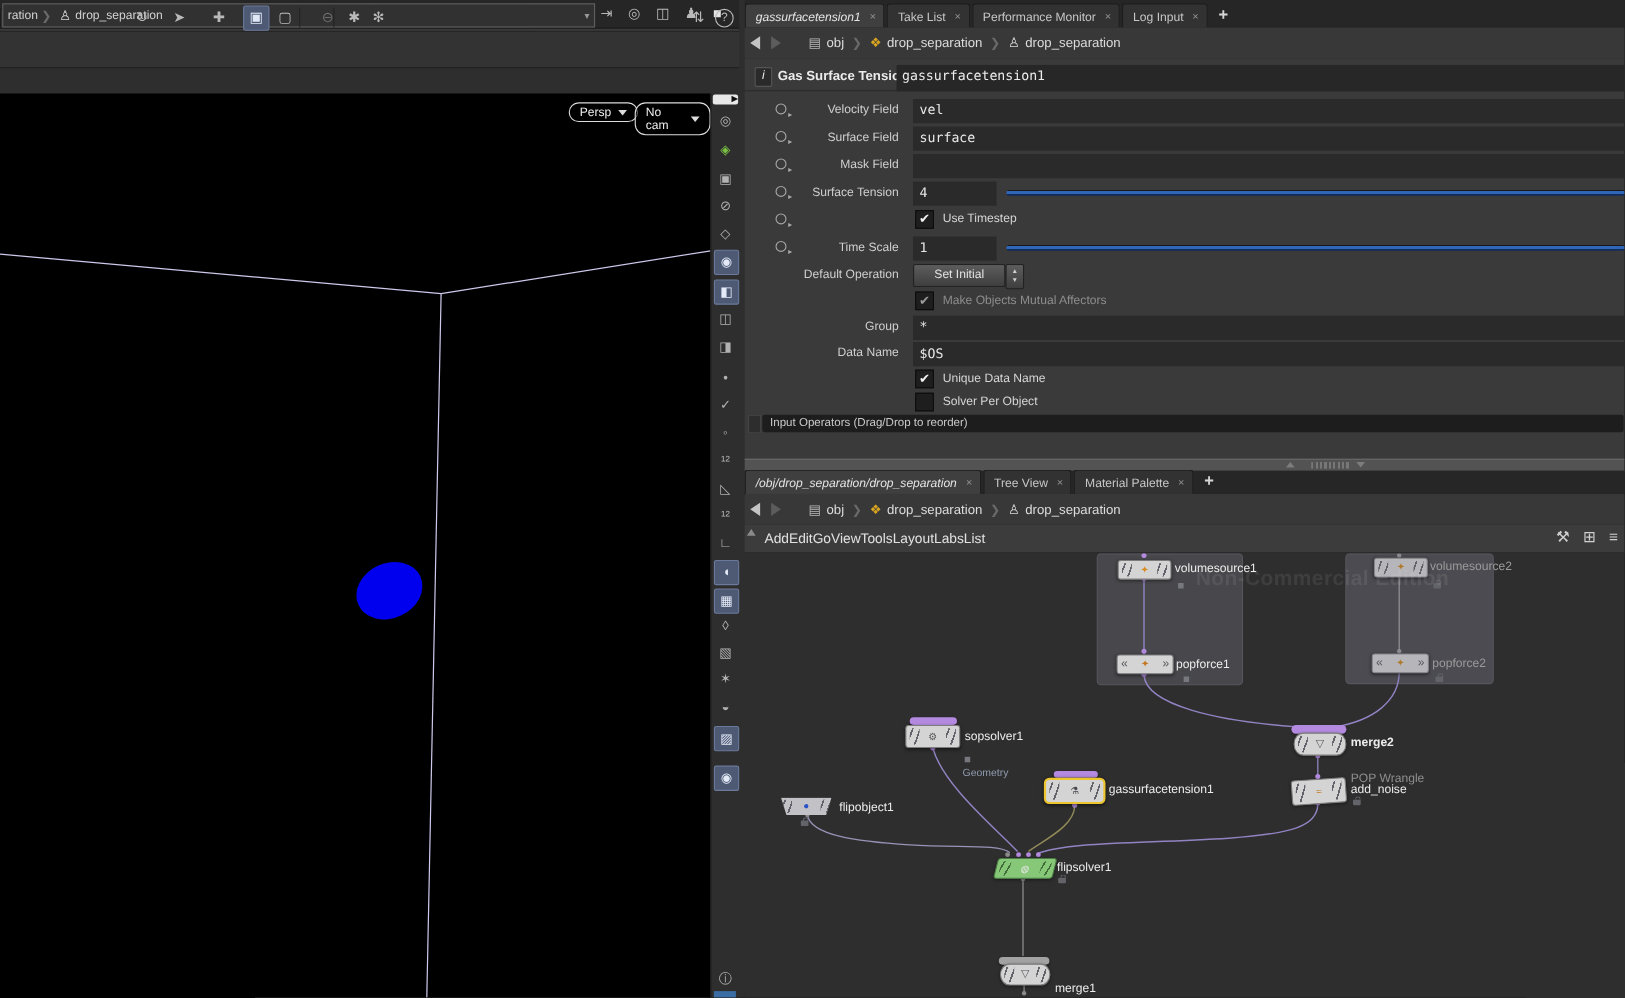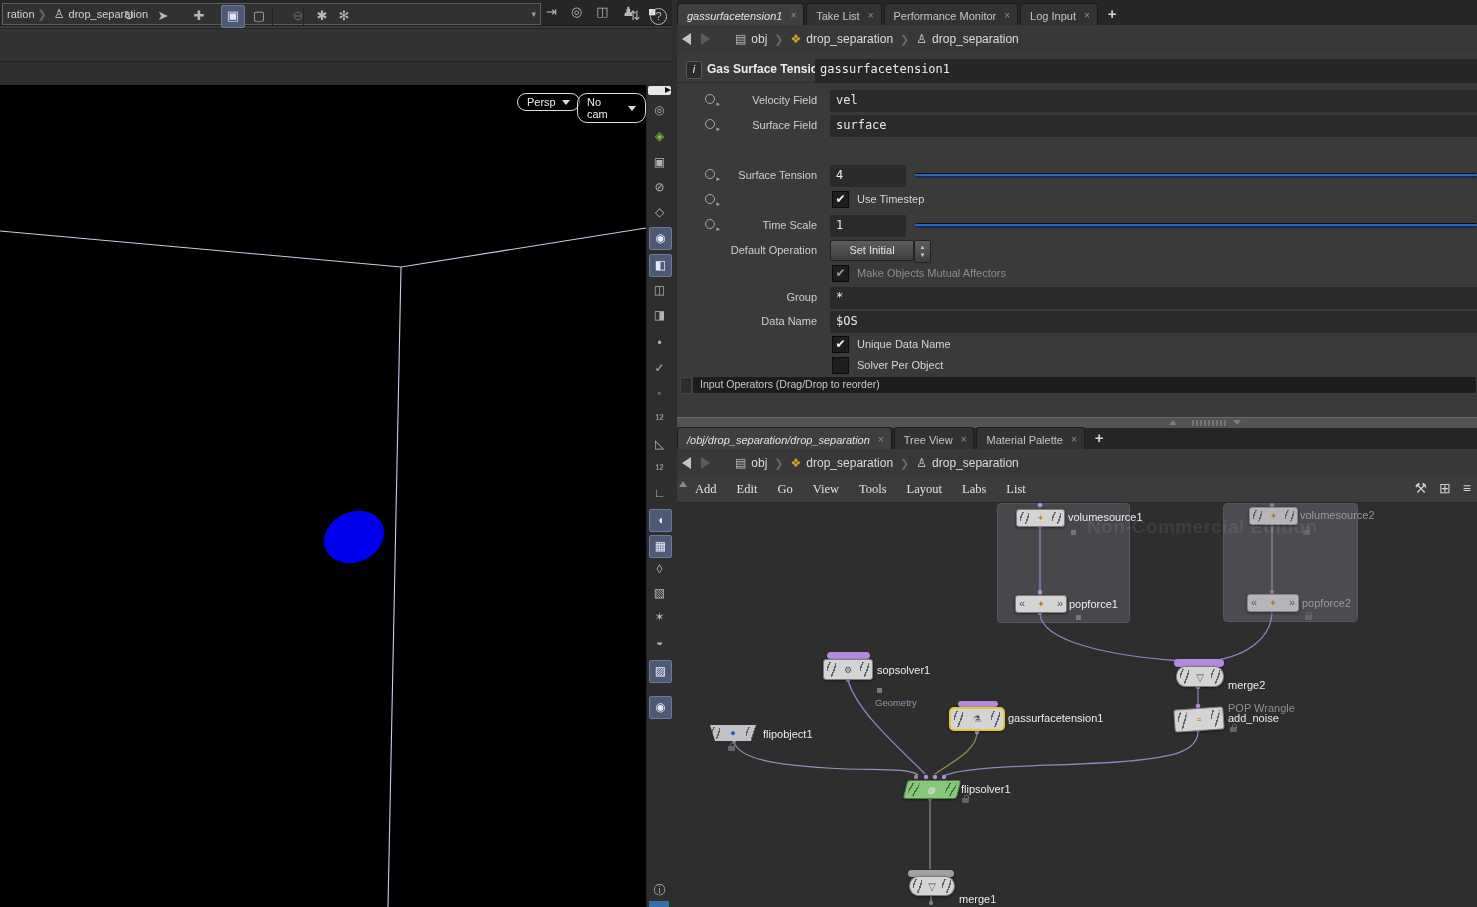--- a/index.html
+++ b/index.html
@@ -300,20 +300,25 @@
     <div class="prow" style="top:37px">
       <span class="pref"></span>
       <span class="plabel">Velocity Field</span>
       <div class="pfield mono">vel</div>
     </div>
     <div class="prow" style="top:62px">
       <span class="pref"></span>
       <span class="plabel">Surface Field</span>
       <div class="pfield mono">surface</div>
     </div>
+    <div class="prow" style="top:87px">
+      <span class="pref"></span>
+      <span class="plabel">Mask Field</span>
+      <div class="pfield mono"></div>
+    </div>
     <div class="prow" style="top:112px">
       <span class="pref"></span>
       <span class="plabel">Surface Tension</span>
       <div class="pfield small mono">4</div>
       <div class="pslider"></div>
     </div>
     <div class="prow" style="top:137px">
       <span class="pref"></span>
       <span class="cb">✔</span>
       <span class="cblabel">Use Timestep</span>
@@ -396,21 +401,21 @@
         <span class="crumb-sep">❯</span>
         <div class="crumb">
           <span class="cicon" style="color: rgb(216, 216, 216);">♙</span>
           <span>drop_separation</span>
         </div>
       </div>
   </div>
 
   <div id="net-menubar">
     <div id="net-scrolltri"></div>
-    <div id="net-menus" style="display:flex;gap:20px;font-family:Liberation Serif, serif;">
+    <div id="net-menus" style="display:flex;">
         <div class="menu">Add</div>
         <div class="menu">Edit</div>
         <div class="menu">Go</div>
         <div class="menu">View</div>
         <div class="menu">Tools</div>
         <div class="menu">Layout</div>
         <div class="menu">Labs</div>
         <div class="menu">List</div>
       </div>
   </div>
@@ -494,21 +499,21 @@
     <div class="nlabel" style="left:200px;top:161px;">sopsolver1</div>
     <div class="mini-flag" style="left:200px;top:185px;"></div>
     <div class="nsub" style="left:198px;top:194px;">Geometry</div>
 
     <div class="ncap" style="left:497px;top:156px;width:50px;height:8px;"></div>
     <div class="gnode barrel" style="left:499px;top:163px;width:46px;height:19px;">
       <span class="nslash l"></span>
         <span class="nslash r"></span>
       <span class="nicon" style="color:#55555c;font-size:10px;">▽</span>
     </div>
-    <div class="nlabel" style="left:551px;top:176px;">merge2</div>
+    <div class="nlabel" style="left:551px;top:166px;font-weight:bold;">merge2</div>
 
     <div class="ncap" style="left:281px;top:198px;width:40px;height:6px;"></div>
     <div class="gnode selected" style="left:272px;top:204px;width:52px;height:20px;">
       <span class="nslash l"></span>
         <span class="nslash r"></span>
       <span class="nicon" style="color:#4a4a52;">⚗</span>
     </div>
     <div class="nlabel" style="left:331px;top:209px;">gassurfacetension1</div>
 
     <div class="gnode" style="left:497px;top:205px;width:48px;height:21px;transform:rotate(-4deg);">

